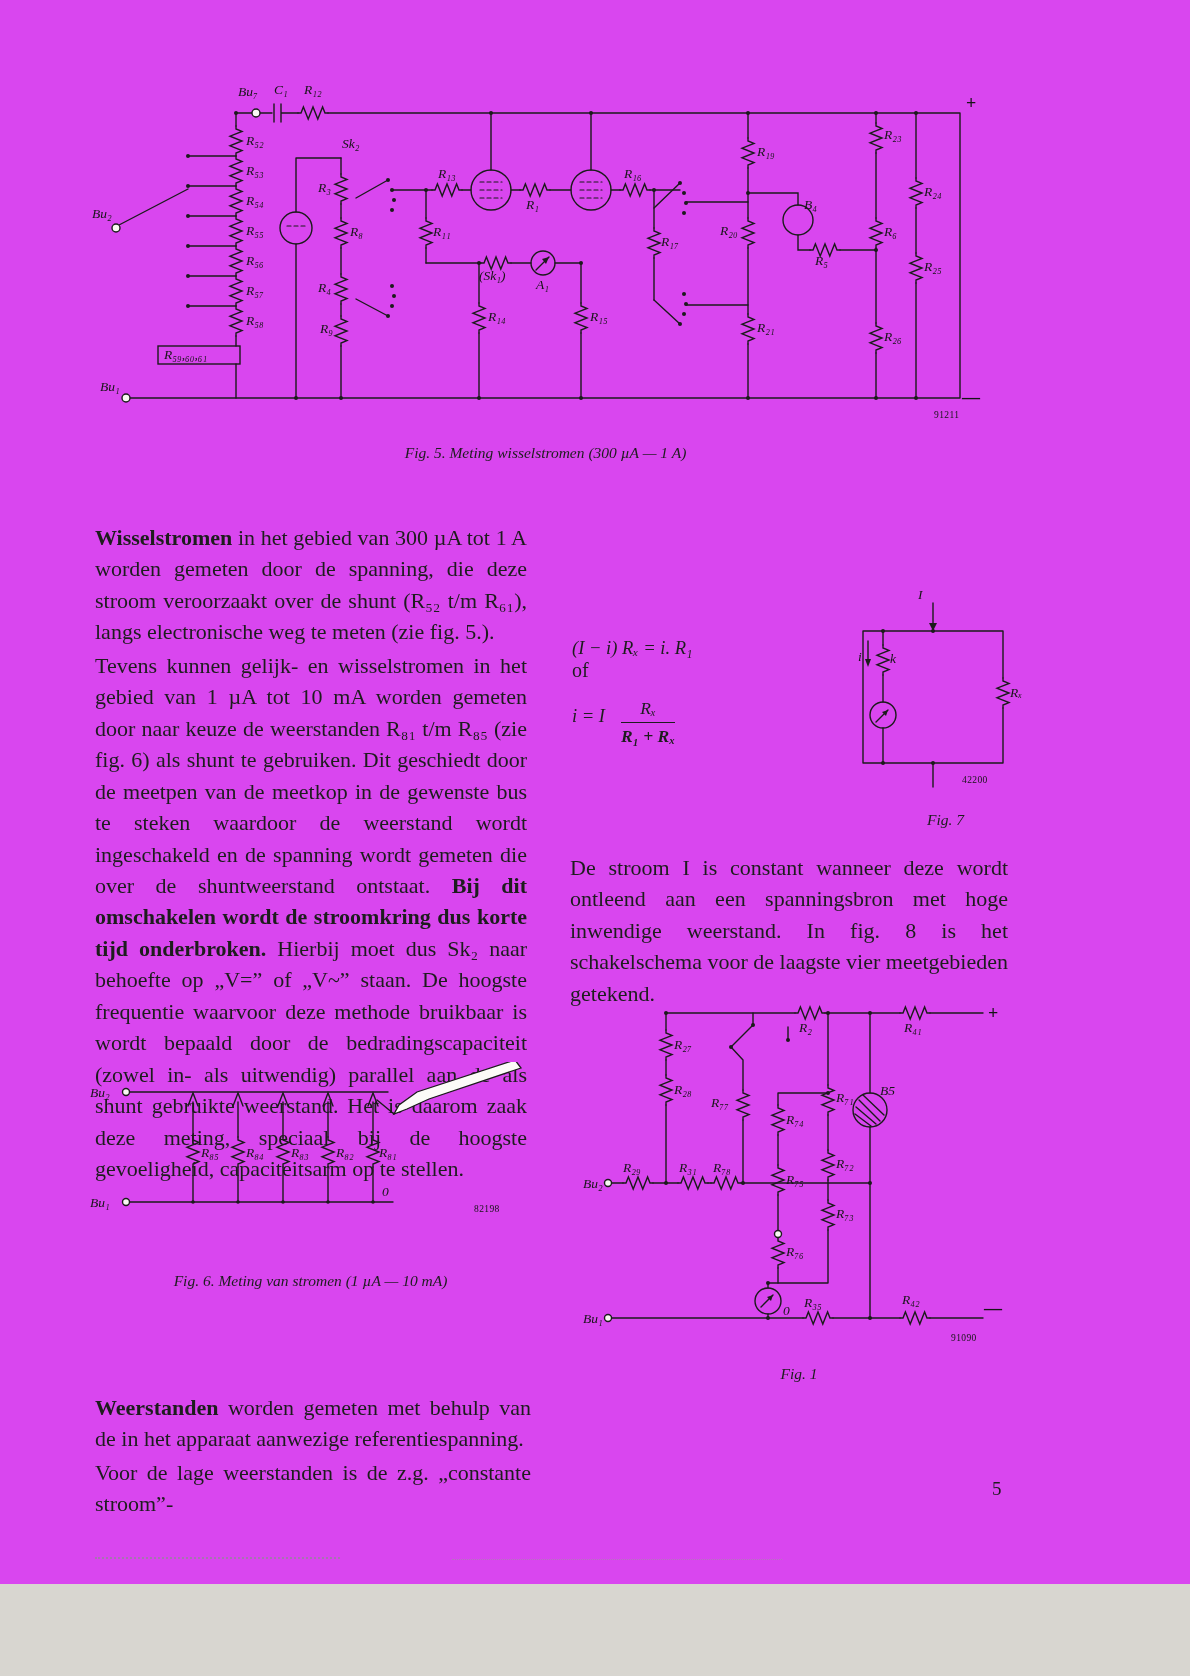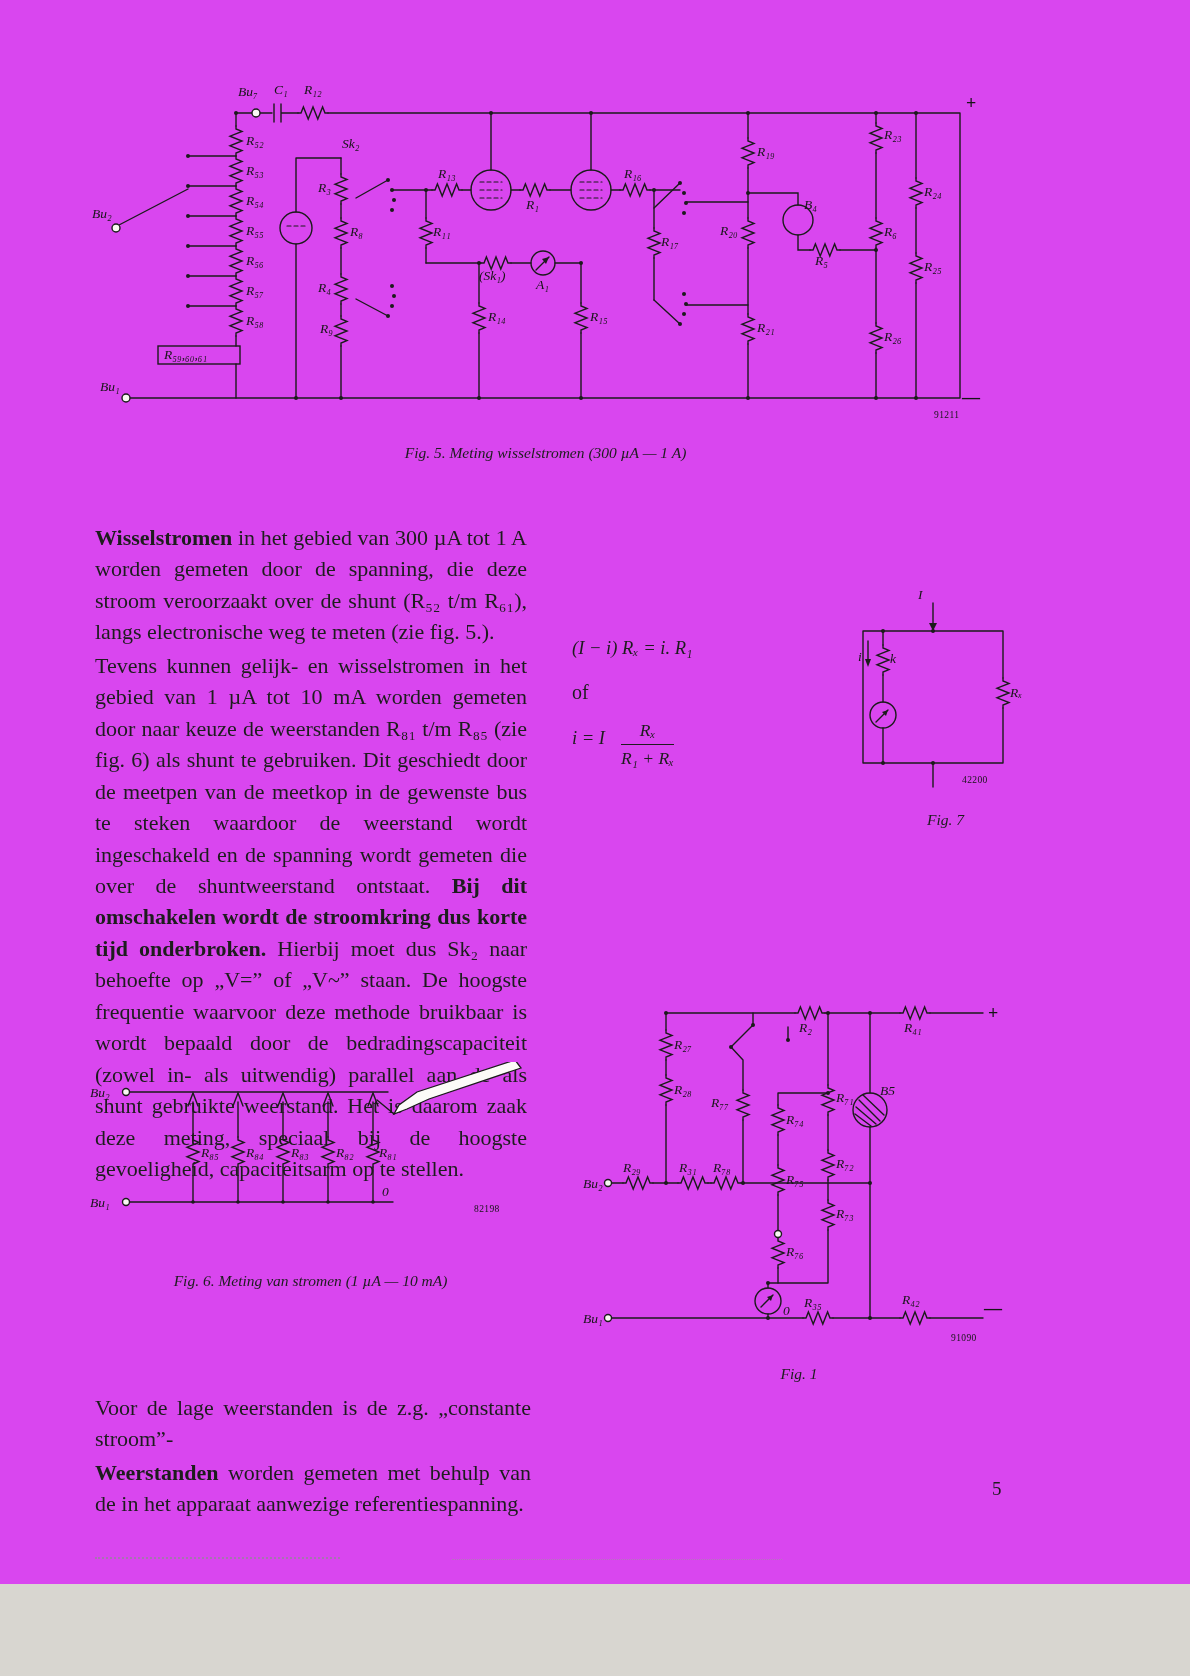--- a/index.html
+++ b/index.html
@@ -9,25 +9,25 @@
     background:#d946ef; color:#1d1d1d; overflow:hidden;
     font-family:"Liberation Serif","DejaVu Serif",serif;
   }
   .textblock { position:absolute; font-size:22px; line-height:1.43; text-align:justify; }
   .textblock p { margin:0 0 2px 0; }
   b { font-weight:bold; }
   .figure { position:absolute; }
   .figure svg { display:block; }
   .caption { font-style:italic; font-size:15.5px; text-align:center; margin-top:18px; }
   .formula-block { position:absolute; font-size:18.5px; font-style:italic; }
-  .formula-block .f1 { margin-bottom:22px; }
+  .formula-block .f1 { }
   .formula-block .of { font-style:normal; font-size:20px; margin-bottom:16px; }
   .frac { display:inline-block; text-align:center; vertical-align:-20px; margin-left:16px; font-size:17.5px; }
   .frac .num { display:block; padding:0 10px 3px; border-bottom:1.3px solid #1d1d1d; }
-  .frac .den { display:block; padding-top:3px; }
+  .frac .den { display:block; padding-top:3px;font-weight:bold; }
   .pagenum { position:absolute; left:992px; top:1478px; font-size:19px; }
   .artifact { position:absolute; }
 
   .schematic path, .schematic use, .schematic rect { fill:none; stroke:#1b1b1b; stroke-width:1.4; stroke-linecap:round; }
   .schematic circle { fill:none; stroke:#1b1b1b; stroke-width:1.4; }
   .schematic circle.dot { fill:#1b1b1b; stroke:none; }
   .schematic circle.term { fill:#f9f8f3; }
   .schematic polygon { fill:#1b1b1b; stroke:none; }
   .schematic path.dash { stroke-dasharray:4 3; stroke-width:1.2; }
   .schematic path.pen { fill:#fcfbf8; stroke-width:1.3; }
@@ -240,22 +240,22 @@
           <text x="248" y="95">R₈₂</text>
           <text x="291" y="95">R₈₁</text>
           <text x="294" y="134">0</text>
           <text x="386" y="150" class="small">82198</text>
         </g>
     </svg>
     <div class="caption">Fig. 6. Meting van stromen (1 µA — 10 mA)</div>
   </div>
 
   <div class="textblock" style="left:95px; top:1392px; width:436px;">
+    <p><b>Weerstanden</b><span> worden gemeten met behulp van de in het apparaat aanwezige referentiespanning.</span></p>
     <p>Voor de lage weerstanden is de z.g. „constante stroom”-</p>
-    <p><b>Weerstanden</b><span> worden gemeten met behulp van de in het apparaat aanwezige referentiespanning.</span></p>
   </div>
 
 
   <div class="formula-block" style="left:572px; top:638px; width:260px;">
     <div class="f1">(I − i) Rₓ = i. R₁</div>
     <div class="of">of</div>
     <div class="f2">
       <span>i = I</span><span class="frac"><span class="num">Rₓ</span><span class="den">R₁ + Rₓ</span></span>
     </div>
   </div>
@@ -286,20 +286,23 @@
           <text x="80" y="16">I</text>
           <text x="52" y="80">k</text>
           <text x="20" y="78">i</text>
           <text x="172" y="114">Rₓ</text>
           <text x="124" y="200" class="small">42200</text>
         </g>
     </svg>
     <div class="caption">Fig. 7</div>
   </div>
 
+  <div class="textblock" style="left:570px; top:852px; width:438px;">
+    <p>De stroom I is constant wanneer deze wordt ontleend aan een spanningsbron met hoge inwendige weerstand. In fig. 8 is het schakelschema voor de laagste vier meetgebieden getekend.</p>
+  </div>
 
   <div class="figure" style="left:583px; top:985px; width:432px;">
     <svg class="schematic" viewBox="0 0 430 362" width="430" height="362">
       <g>
         <path d="M83 28 H212 M242 28 H317 M347 28 H400"></path>
         <path d="M83 28 V45 M83 75 V90 M83 120 V198"></path>
         <path d="M29 198 H40 M70 198 H95 M125 198 H128 M158 198 H287"></path>
         <path d="M148 62 L170 40 M170 40 V28 M205 55 V42 M148 62 L160 75 M160 75 V105 M160 135 V198"></path>
         <path d="M245 28 V100 M245 130 V165 M245 195 V215 M245 245 V298 M245 298 H185"></path>
         <path d="M195 108 H245 M195 108 V120 M195 150 V180 M195 210 V245 M195 283 V298"></path>

